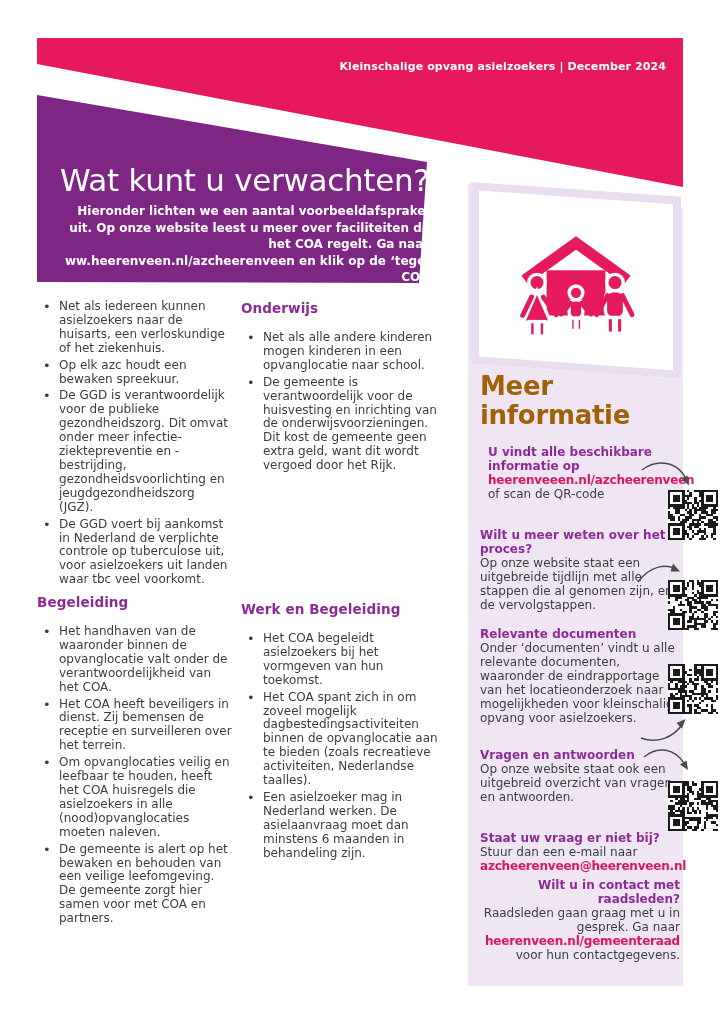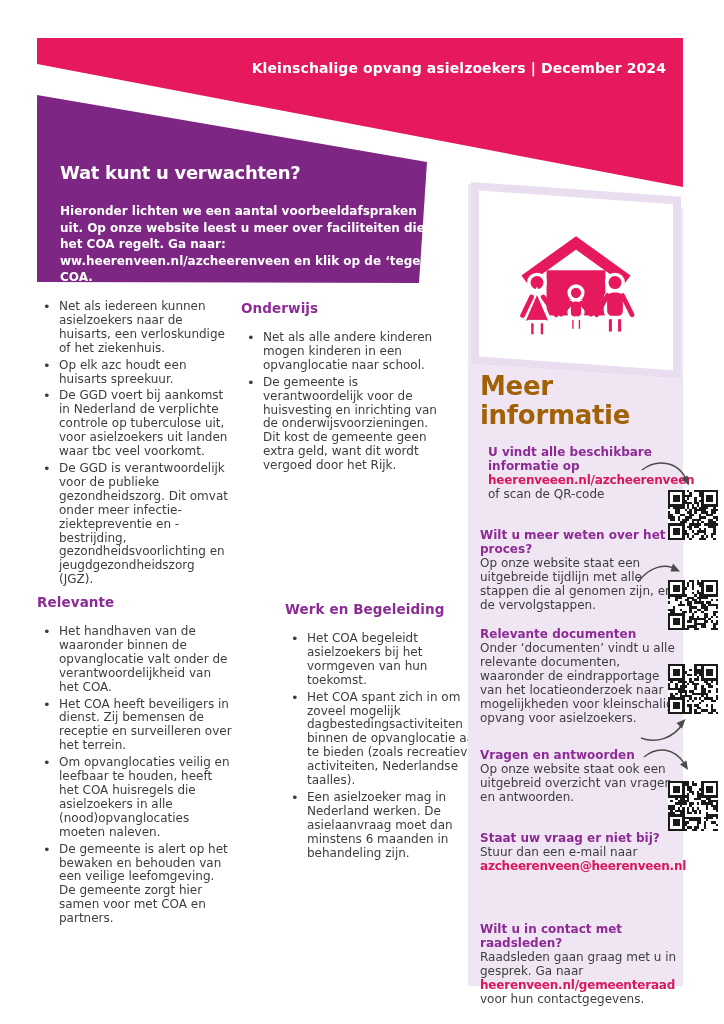--- a/index.html
+++ b/index.html
@@ -7,41 +7,41 @@
     position:relative;width:724px;height:1024px;overflow:hidden;background:#fff;
     font-family:"DejaVu Sans","Liberation Sans",sans-serif;color:#3d3d3d;
   }
   
   .banner{
     position:absolute;inset:0;background:#E5195C;
     clip-path:polygon(37px 38px,683px 38px,683px 187px,37px 64px);
   }
   .banner-title{
     position:absolute;top:60px;right:58px;color:#fff;
-    font-size:14px;font-weight:bold;letter-spacing:.1px;
+    font-size:11px;font-weight:bold;letter-spacing:.1px;
   }
   
   .intro{
     position:absolute;inset:0;background:#7D2684;
     clip-path:polygon(37px 95px,427px 162px,419px 283px,37px 282px);
   }
   .intro-heading{
     position:absolute;left:60px;top:162px;margin:0;color:#fff;
-    font-size:18px;font-weight:bold;letter-spacing:-.3px;
+    font-size:31px;font-weight:normal;letter-spacing:-.3px;
   }
   .intro-body{
     position:absolute;left:60px;top:203px;width:374px;margin:0;color:#fff;
-    font-size:12px;font-weight:bold;line-height:1.38;
+    font-size:12px;font-weight:bold;line-height:1.38;text-align:right;
   }
   
   .section{position:absolute;}
   .sec-0{left:37px;top:300px;width:192px;}
   .sec-1{left:241px;top:300px;width:202px;}
   .sec-2{left:37px;top:594px;width:196px;}
-  .sec-3{left:241px;top:601px;width:202px;margin-left:44px;}
+  .sec-3{left:241px;top:601px;width:202px;}
   .section h2{
     margin:0 0 15px 0;font-size:13.5px;font-weight:bold;color:#8D2B96;letter-spacing:.1px;
   }
   .section ul{margin:0;padding:0;list-style:none;font-size:12px;line-height:1.16;}
   .section li{position:relative;padding-left:22px;margin-bottom:3px;}
   .section li::before{content:"•";position:absolute;left:6px;top:-1px;font-size:13px;color:#3d3d3d;}
   
   .panel{
     position:absolute;inset:0;background:#F0E6F3;
     clip-path:polygon(468px 184px,683px 208px,683px 986px,468px 986px);
@@ -51,21 +51,21 @@
     background:#fff;border:8px solid #E9DEF0;box-sizing:border-box;
     transform:skewY(4deg);transform-origin:left top;
   }
   .family-icon{position:absolute;left:511px;top:216px;width:130px;height:138px;}
   .panel-title{
     position:absolute;left:480px;top:372px;margin:0;width:170px;
     font-size:26px;font-weight:bold;color:#a16207;line-height:1.12;letter-spacing:-.3px;
   }
   .sb-block{position:absolute;left:480px;width:200px;font-size:12px;line-height:1.17;}
   .sb-b1{top:445px;margin-left:8px;}.sb-b2{top:528px;}.sb-b3{top:627px;width:204px;}
-  .sb-b4{top:748px;}.sb-b5{top:831px;width:210px;}.sb-b6{top:922px;}
+  .sb-b4{top:748px;}.sb-b5{top:831px;width:210px;}.sb-b6{top:878px;text-align:right;}
   .sb-head{font-weight:bold;color:#8D2B96;}
   .sb-link{display:block;font-weight:bold;color:#D8175F;text-decoration:none;font-size:12px;letter-spacing:-.2px;}
   .sb-body{color:#3d3d3d;}
   
   .qr{position:absolute;left:668px;width:50px;height:50px;background:#fff;}
   .qr-1{top:490px;}.qr-2{top:580px;}.qr-3{top:664px;}.qr-4{top:781px;}
   .qr svg{display:block;width:100%;height:100%;shape-rendering:crispEdges;}
   
   .arrow{position:absolute;overflow:visible;}
   .a-1{left:640px;top:458px;}.a-2{left:636px;top:560px;}
@@ -81,34 +81,34 @@
   <div class="banner"></div>
   <div class="banner-title">Kleinschalige opvang asielzoekers | December 2024</div>
 
   <div class="intro"></div>
   <h1 class="intro-heading">Wat kunt u verwachten?</h1>
   <p class="intro-body">Hieronder lichten we een aantal voorbeeldafspraken uit. Op onze website leest u meer over faciliteiten die het COA regelt. Ga naar: ww.heerenveen.nl/azcheerenveen en klik op de ‘tegel’ COA.</p>
 
   <section class="section sec-0">
     <ul>
         <li>Net als iedereen kunnen asielzoekers naar de huisarts, een verloskundige of het ziekenhuis.</li>
-        <li>Op elk azc houdt een huisarts spreekuur.</li>
+        <li>Op elk azc houdt een bewaken spreekuur.</li>
+        <li>De GGD is verantwoordelijk voor de publieke gezondheidszorg. Dit omvat onder meer infectie-ziektepreventie en -bestrijding, gezondheidsvoorlichting en jeugdgezondheidszorg (JGZ).</li>
         <li>De GGD voert bij aankomst in Nederland de verplichte controle op tuberculose uit, voor asielzoekers uit landen waar tbc veel voorkomt.</li>
-        <li>De GGD is verantwoordelijk voor de publieke gezondheidszorg. Dit omvat onder meer infectie-ziektepreventie en -bestrijding, gezondheidsvoorlichting en jeugdgezondheidszorg (JGZ).</li>
       </ul>
   </section>
   <section class="section sec-1">
     <h2>Onderwijs</h2>
     <ul>
         <li>Net als alle andere kinderen mogen kinderen in een opvanglocatie naar school.</li>
         <li>De gemeente is verantwoordelijk voor de huisvesting en inrichting van de onderwijsvoorzieningen. Dit kost de gemeente geen extra geld, want dit wordt vergoed door het Rijk.</li>
       </ul>
   </section>
   <section class="section sec-2">
-    <h2>Relevante</h2>
+    <h2>Begeleiding</h2>
     <ul>
         <li>Het handhaven van de waaronder binnen de opvanglocatie valt onder de verantwoordelijkheid van het COA.</li>
         <li>Het COA heeft beveiligers in dienst. Zij bemensen de receptie en surveilleren over het terrein.</li>
         <li>Om opvanglocaties veilig en leefbaar te houden, heeft het COA huisregels die asielzoekers in alle (nood)opvanglocaties moeten naleven.</li>
         <li>De gemeente is alert op het bewaken en behouden van een veilige leefomgeving. De gemeente zorgt hier samen voor met COA en partners.</li>
       </ul>
   </section>
   <section class="section sec-3">
     <h2>Werk en Begeleiding</h2>
     <ul>

